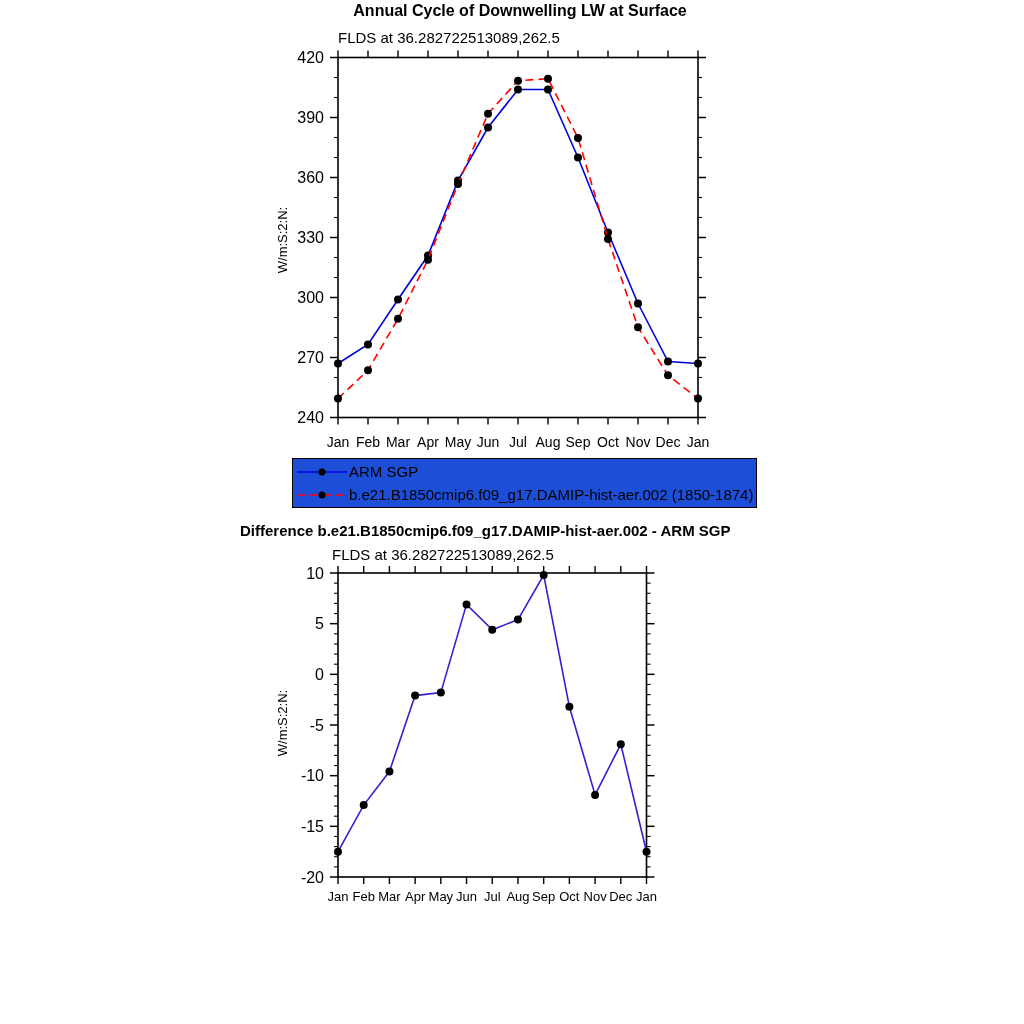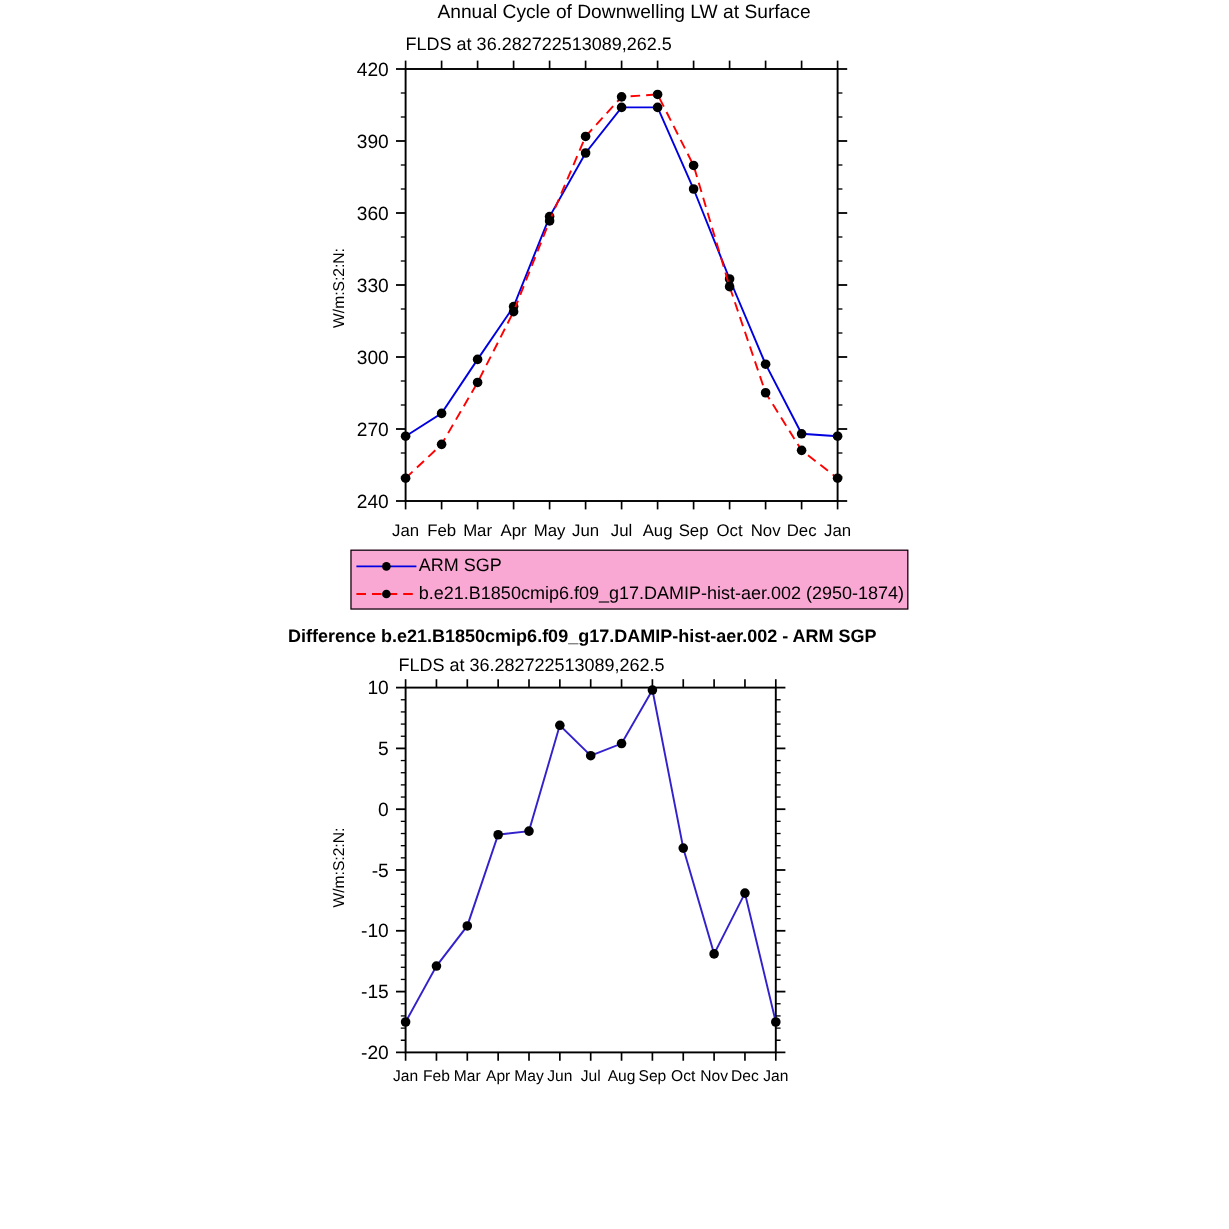--- a/index.html
+++ b/index.html
@@ -1,30 +1,30 @@
 <!DOCTYPE html>
 <html><head>
 <meta charset="utf-8">
 <style>
   html,body{margin:0;padding:0;background:#ffffff;}
   .page{position:relative;width:1024px;height:1024px;background:#ffffff;overflow:hidden;
         font-family:"Liberation Sans", sans-serif;color:#000;}
   svg.plot{position:absolute;left:0;top:0;}
   .t1{position:absolute;left:290px;top:0px;width:460px;text-align:center;
-      font-size:16px;font-weight:normal;line-height:22px;}
+      font-size:16px;font-weight:bold;line-height:22px;}
   .s1{position:absolute;left:338px;top:28px;font-size:15px;line-height:20px;}
   .t2{position:absolute;left:240px;top:521px;width:500px;text-align:left;
       font-size:15px;font-weight:bold;line-height:20px;}
   .s2{position:absolute;left:332px;top:545px;font-size:15px;line-height:20px;}
   .ylab{position:absolute;width:140px;height:18px;text-align:center;font-size:13px;
         line-height:18px;transform:rotate(-90deg);}
   .ylab1{left:213px;top:231px;}
   .ylab2{left:213px;top:714px;}
   .legend{position:absolute;left:292px;top:458px;width:463px;height:48px;
-          border:1.3px solid #000;background:#f9a8d4;display:flex;flex-direction:column;justify-content:center;}
+          border:1.3px solid #000;background:#1d4ed8;display:flex;flex-direction:column;justify-content:center;}
   .lrow{display:flex;align-items:center;height:23px;padding-left:2px;}
   .lrow svg{flex:0 0 auto;display:block;}
   .llabel{font-size:15px;white-space:nowrap;line-height:23px;}
 </style>
 </head>
 <body>
 
 <div class="page">
 
   <svg class="plot" id="plot" width="1024" height="1024" viewBox="0 0 1024 1024">
@@ -294,21 +294,21 @@
         <line id="leg-line-0" x1="2" y1="7" x2="52" y2="7" stroke-width="1.6" stroke="#0000e0"></line>
         <circle id="leg-dot-0" cx="27" cy="7" r="3.6" fill="#000000"></circle>
       </svg>
       <span class="llabel">ARM SGP</span>
     </div>
     <div class="lrow">
       <svg width="54" height="14">
         <line id="leg-line-1" x1="2" y1="7" x2="52" y2="7" stroke-width="1.6" stroke="#ff0000" stroke-dasharray="8 5"></line>
         <circle id="leg-dot-1" cx="27" cy="7" r="3.6" fill="#000000"></circle>
       </svg>
-      <span class="llabel">b.e21.B1850cmip6.f09_g17.DAMIP-hist-aer.002 (2950-1874)</span>
+      <span class="llabel">b.e21.B1850cmip6.f09_g17.DAMIP-hist-aer.002 (1850-1874)</span>
     </div>
   </div>
 
   <div class="t2">Difference b.e21.B1850cmip6.f09_g17.DAMIP-hist-aer.002 - ARM SGP</div>
   <div class="s2">FLDS at 36.282722513089,262.5</div>
   <div class="ylab ylab2">W/m:S:2:N:</div>
 
 </div>
 
 </body></html>

